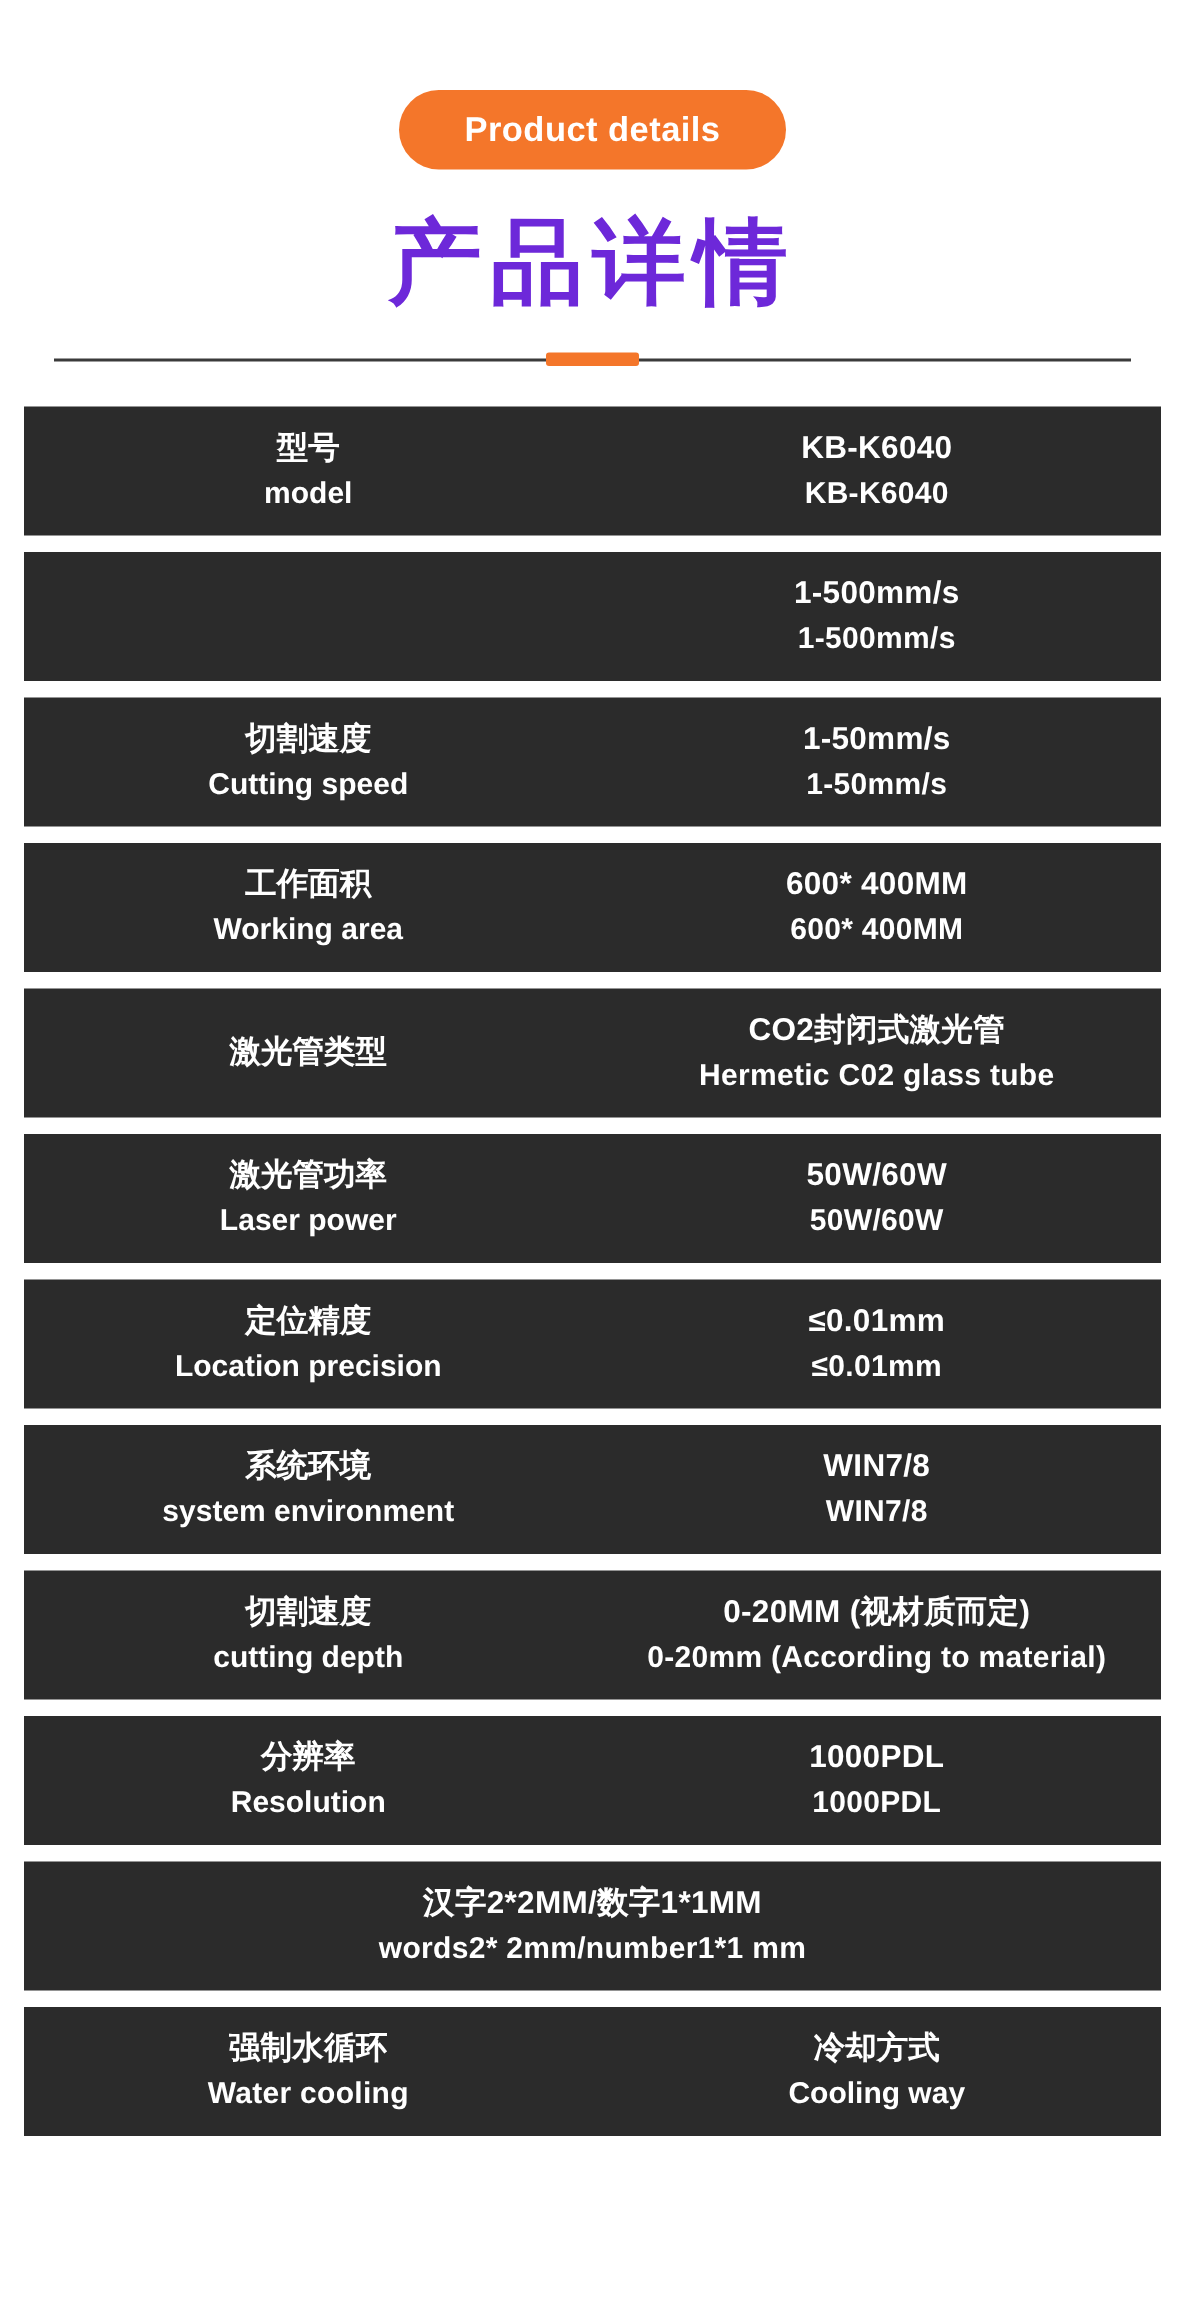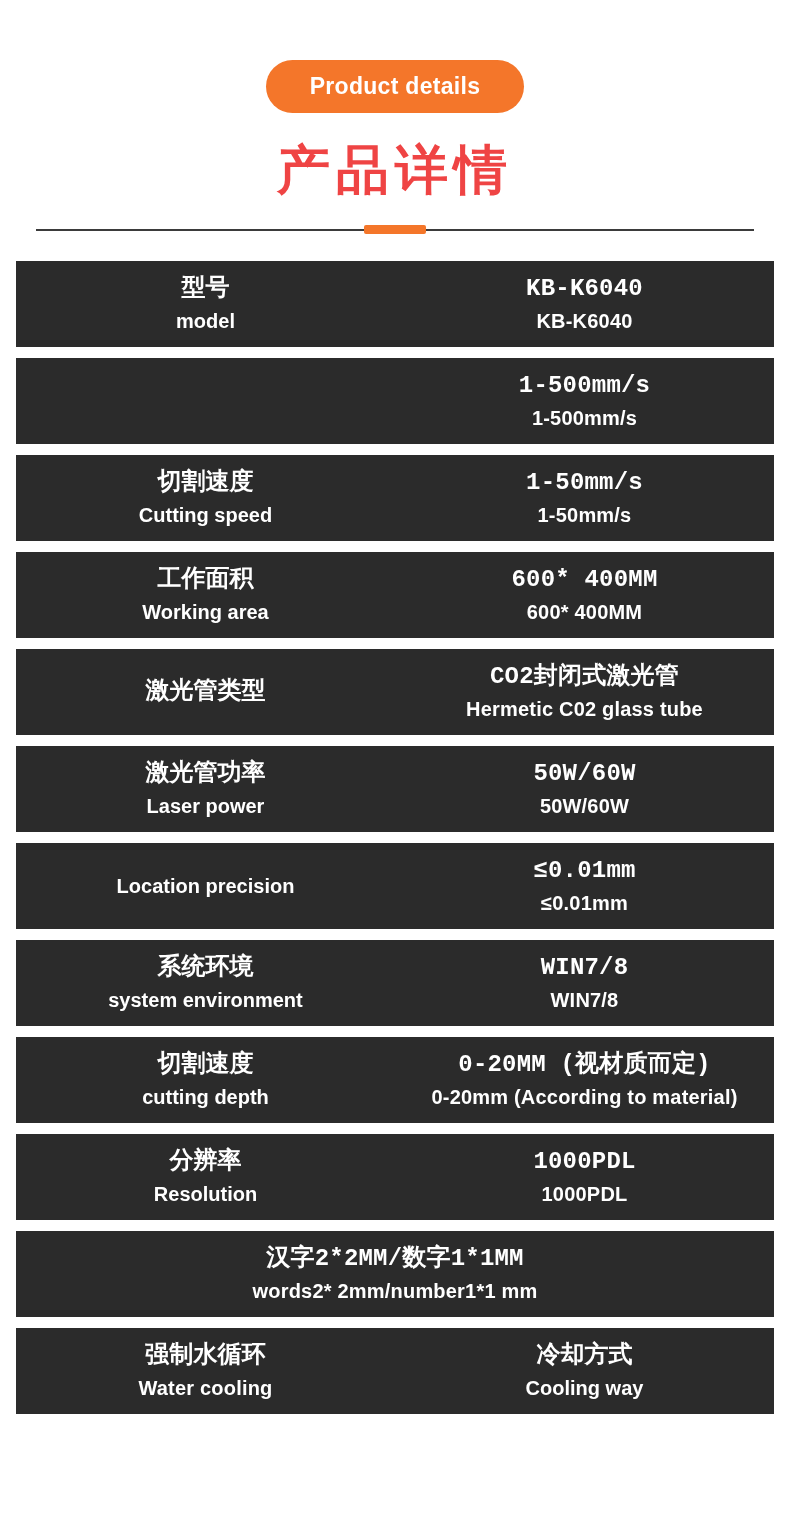--- a/index.html
+++ b/index.html
@@ -31,23 +31,23 @@
     color: #ffffff;
     font-size: 23px;
     font-weight: bold;
     letter-spacing: 0.3px;
     padding: 15px 44px;
     border-radius: 30px;
     line-height: 1;
   }
   .cn-title {
     margin-top: 28px;
-    font-size: 53px;
-    font-weight: bold;
-    color: #ef4444;
+    font-size: 62px;
+    font-weight: bold;
+    color: #6d28d9;
     letter-spacing: 6px;
     line-height: 1.1;
     font-family: "DejaVu Sans", "Liberation Sans", sans-serif;
   }
   .divider-wrap {
     margin-top: 24px;
     position: relative;
     height: 14px;
   }
   .divider-line {
@@ -82,23 +82,23 @@
     box-sizing: border-box;
   }
   .spec-col {
     flex: 1 1 50%;
     text-align: center;
     line-height: 1.45;
     padding: 0 6px;
     box-sizing: border-box;
   }
   .spec-cn {
-    font-size: 24px;
-    font-weight: bold;
-    font-family: Liberation Mono, monospace;
+    font-size: 21px;
+    font-weight: bold;
+    font-family: Liberation Sans, sans-serif;
   }
   .spec-en {
     font-size: 20px;
     font-weight: bold;
   }
   .spec-col.value .spec-cn,
   .spec-col.value .spec-en {
     letter-spacing: 0.2px;
     text-align: center;
   }
@@ -180,20 +180,21 @@
         <div class="spec-en">Laser power</div>
       </div>
       <div class="spec-col value">
         <div class="spec-cn">50W/60W</div>
         <div class="spec-en">50W/60W</div>
       </div>
     </div>
 
     <div class="spec-row">
       <div class="spec-col label">
+        <div class="spec-cn">定位精度</div>
         <div class="spec-en">Location precision</div>
       </div>
       <div class="spec-col value">
         <div class="spec-cn">≤0.01mm</div>
         <div class="spec-en">≤0.01mm</div>
       </div>
     </div>
 
     <div class="spec-row">
       <div class="spec-col label">

